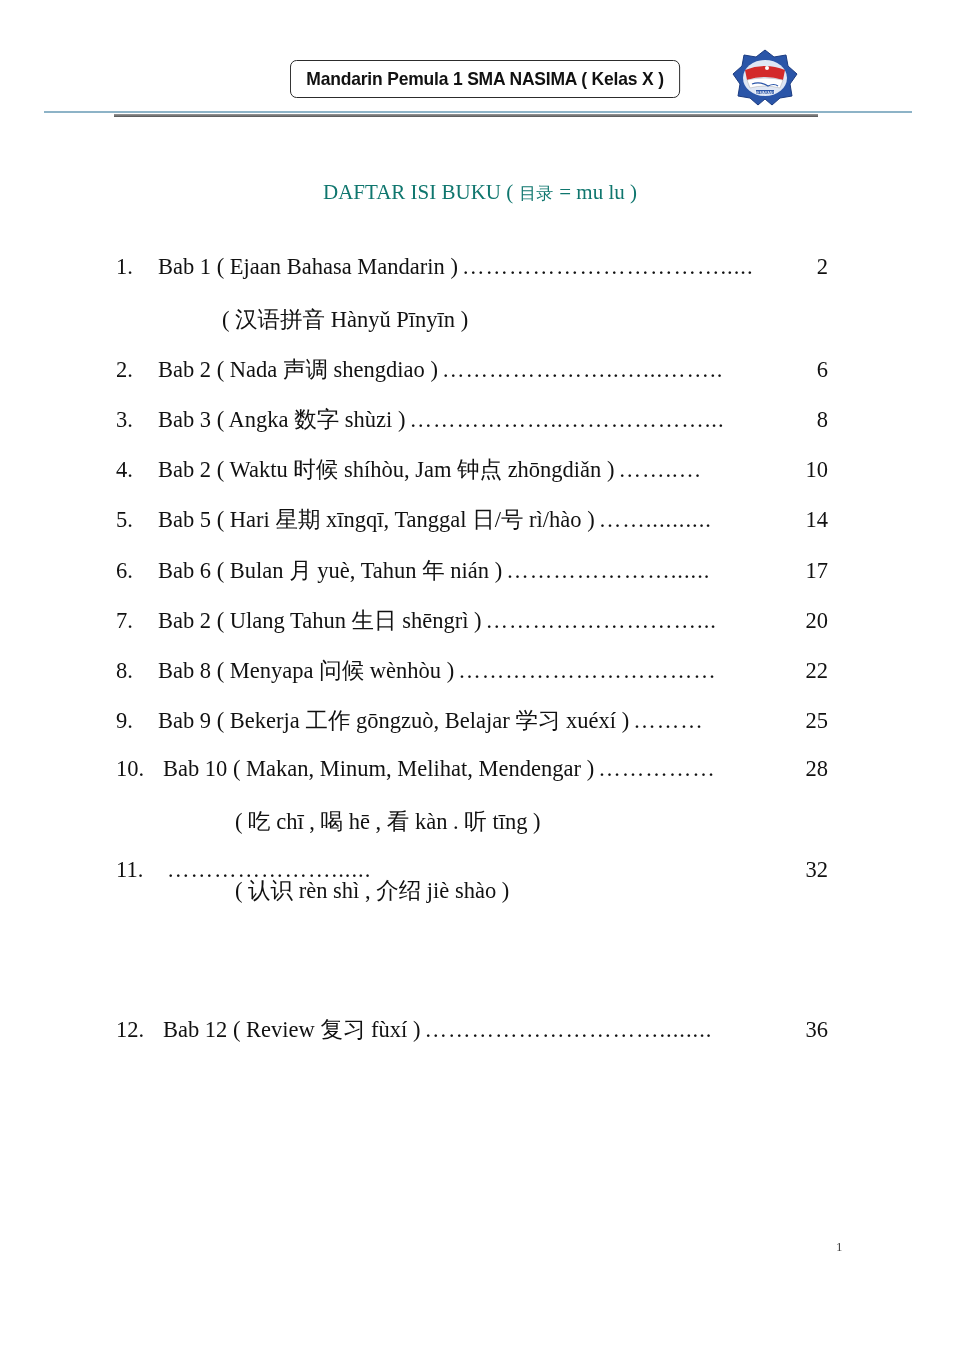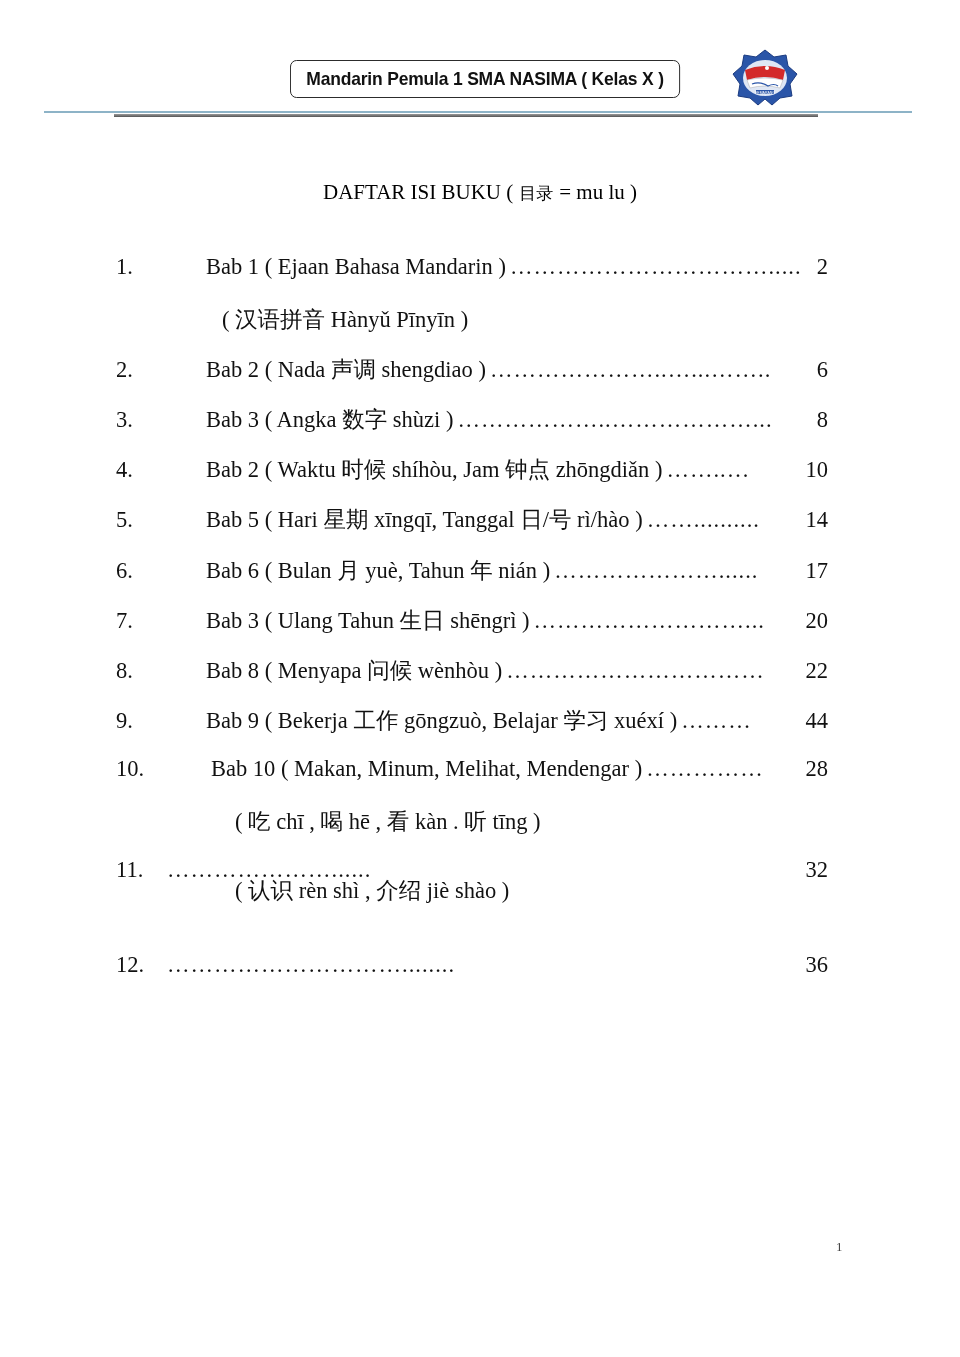--- a/index.html
+++ b/index.html
@@ -9,28 +9,28 @@
       border: 1.5px solid #222; border-radius: 7px; box-sizing: border-box;
       display: flex; align-items: center; justify-content: center;
       font-family: "Liberation Sans", "DejaVu Sans", sans-serif; font-weight: bold; font-size: 19px;
       transform: scaleX(0.92); transform-origin: left center; letter-spacing: -0.2px;
     }
     .logo { position: absolute; left: 730px; top: 48px; width: 70px; height: 58px; }
     .rule-blue { position: absolute; left: 44px; top: 111px; width: 868px; height: 1.5px; background: #8db3c7; }
     .rule-gray { position: absolute; left: 114px; top: 114px; width: 704px; height: 3px; background: linear-gradient(#9a9a9a, #555); }
     .title {
       position: absolute; left: 0; top: 180px; width: 960px; text-align: center;
-      font-size: 21px; color: #000000;
+      font-size: 21px; color: #0f766e;
     }
     .title .cjk { font-family: "DejaVu Sans", sans-serif; font-size: 17px; margin: 0 6px; }
     .toc { position: absolute; left: 0; top: 0; width: 960px; }
     .row { position: absolute; left: 116px; width: 712px; height: 30px; font-size: 22.5px; display: flex; align-items: baseline; white-space: nowrap; }
     .row .num { display: inline-block; width: 42px; }
     .row.wide .num { width: 47px; }
-    .row .label { flex: 0 0 auto; margin-left: 48px; }
+    .row .label { flex: 0 0 auto; }
     .row .dots { flex: 1 1 auto; overflow: hidden; margin: 0 4px; letter-spacing: 1px; }
     .row .page { flex: 0 0 auto; }
     .sub { position: absolute; font-size: 22.5px; white-space: nowrap; text-align: right; }
     .cjk { font-family: "DejaVu Sans", sans-serif; font-size: 19px; }
     .page-number { position: absolute; left: 836px; top: 1239px; font-size: 13px; color: #444; }
   </style>
 </head>
 <body>
 
 <div class="header-box">
@@ -95,54 +95,55 @@
 
   <div class="row" style="top:555px">
     <span class="num">6.</span>
     <span class="label">Bab 6 ( Bulan  月 yuè, Tahun  年 nián )</span>
     <span class="dots">…………………......</span>
     <span class="page">17</span>
   </div>
 
   <div class="row" style="top:605px">
     <span class="num">7.</span>
-    <span class="label">Bab 3 ( Ulang Tahun  生日 shēngrì )</span>
+    <span class="label">Bab 2 ( Ulang Tahun  生日 shēngrì )</span>
     <span class="dots">………………………...</span>
     <span class="page">20</span>
   </div>
 
   <div class="row" style="top:655px">
     <span class="num">8.</span>
     <span class="label">Bab 8 ( Menyapa  问候 wènhòu )</span>
     <span class="dots">……………………………</span>
     <span class="page">22</span>
   </div>
 
   <div class="row" style="top:705px">
     <span class="num">9.</span>
     <span class="label">Bab 9 ( Bekerja  工作 gōngzuò, Belajar  学习 xuéxí )</span>
     <span class="dots">………</span>
-    <span class="page">44</span>
+    <span class="page">25</span>
   </div>
 
   <div class="row wide" style="top:756px">
     <span class="num">10.</span>
     <span class="label">Bab 10 ( Makan, Minum, Melihat, Mendengar )</span>
     <span class="dots">……………</span>
     <span class="page">28</span>
   </div>
   <div class="sub" style="left:235px; top:806px">(  吃 chī ,  喝 hē ,  看 kàn .  听 tīng )</div>
 
   <div class="row wide" style="top:857px">
     <span class="num">11.</span>
     <span class="dots">…………………......</span>
     <span class="page">32</span>
   </div>
   <div class="sub" style="left:235px; top:875px">(  认识 rèn shì ,  介绍 jiè shào )</div>
 
-  <div class="row wide" style="top:952px">
+  <div class="row wide" style="top:1014px">
     <span class="num">12.</span>
+    <span class="label">Bab 12 ( Review  复习 fùxí )</span>
     <span class="dots">…………………………........</span>
     <span class="page">36</span>
   </div>
 </div>
 
 <div class="page-number">1</div>
 
 </body></html>

